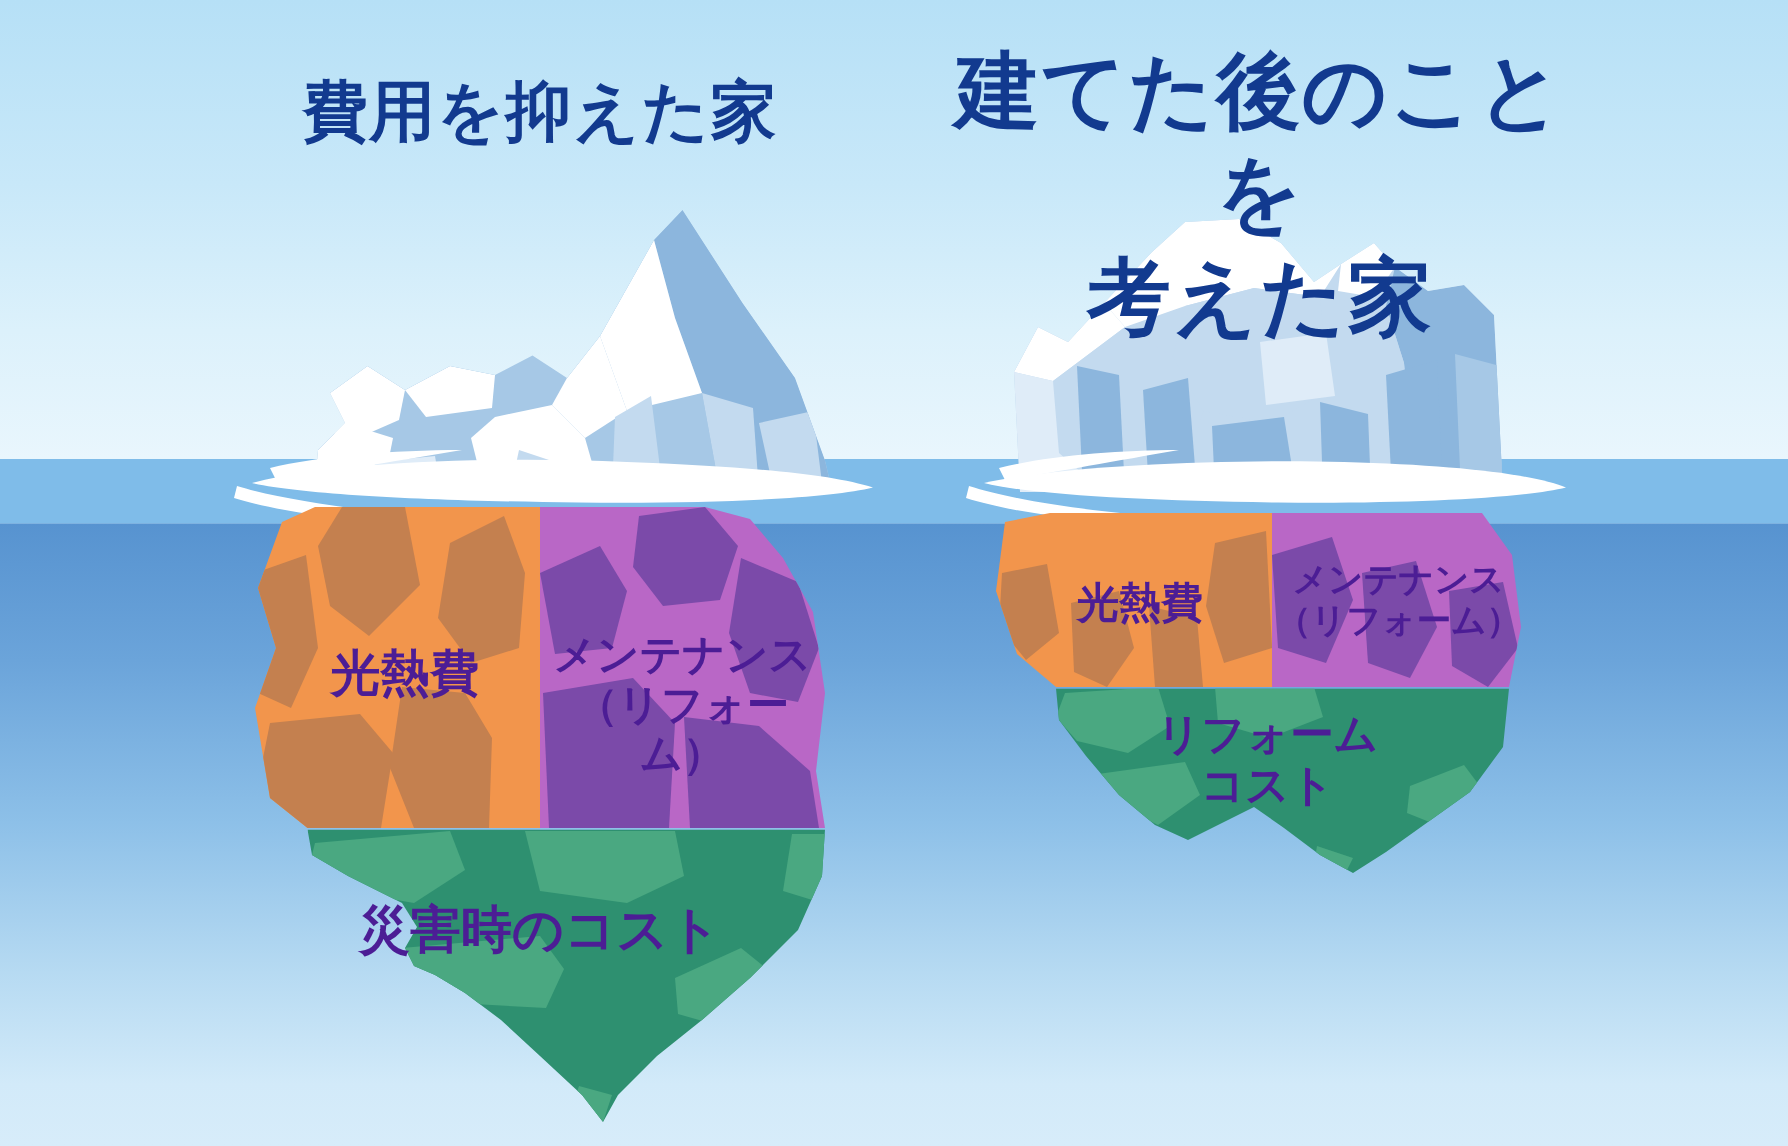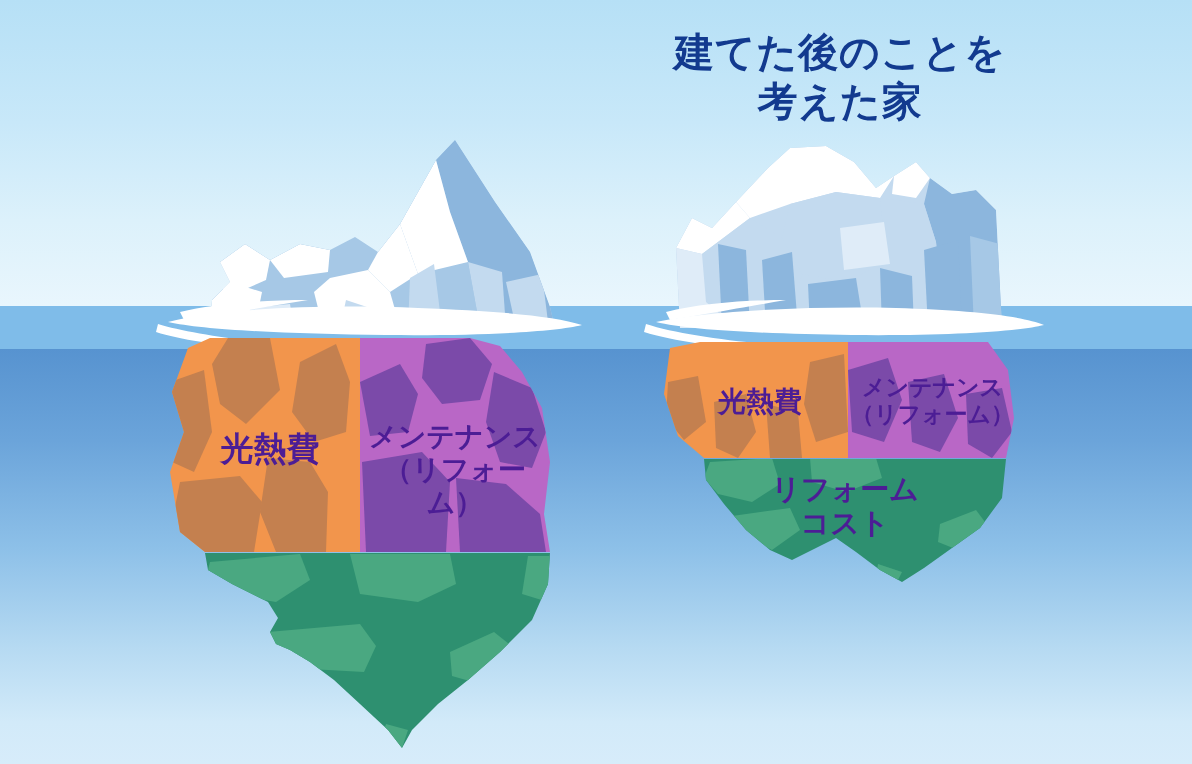--- a/index.html
+++ b/index.html
@@ -45,21 +45,21 @@
     white-space: pre-line;
   }
   #title-left {
     left: 140px; top: 48px;
     width: 440px;
     font-size: 44px;
   }
   #title-right {
     left: 620px; top: 28px;
     width: 440px;
-    font-size: 40px;
+    font-size: 56px;
   }
   
   .berg {
     position: absolute;
   }
   #berg-left  { left: 150px; top: 132px; width: 460px; height: 625px; }
   #berg-right { left: 640px; top: 132px; width: 420px; height: 460px; }
   .berg svg { display: block; overflow: visible; }
   
   .seg-label {
@@ -230,26 +230,28 @@
         <rect x="0" y="320" width="420" height="150" fill="#2e9070"></rect>
         <polygon points="70,330 132,326 140,352 112,370 78,362 64,346" fill="#4aa881"></polygon>
         <polygon points="170,326 236,326 242,346 206,360 172,350" fill="#4aa881"></polygon>
         <polygon points="92,384 150,376 160,398 132,418 104,404" fill="#4aa881"></polygon>
         <polygon points="300,392 336,378 348,394 318,418 298,410" fill="#4aa881"></polygon>
         <polygon points="238,432 262,440 256,452 236,444" fill="#4aa881"></polygon>
       </g>
     </svg>
   </div>
 
+  <div class="title" id="title-left">費用を抑えた家</div>
   <div class="title" id="title-right">建てた後のことを
 考えた家</div>
 
   <div class="seg-label" id="label-left-utility">光熱費</div>
   <div class="seg-label" id="label-left-maint">メンテナンス
 （リフォーム）</div>
+  <div class="seg-label" id="label-left-disaster">災害時のコスト</div>
 
   <div class="seg-label" id="label-right-utility">光熱費</div>
   <div class="seg-label" id="label-right-maint">メンテナンス
 （リフォーム）</div>
   <div class="seg-label" id="label-right-disaster">リフォーム
 コスト</div>
 
 </div>
 
 </body></html>

